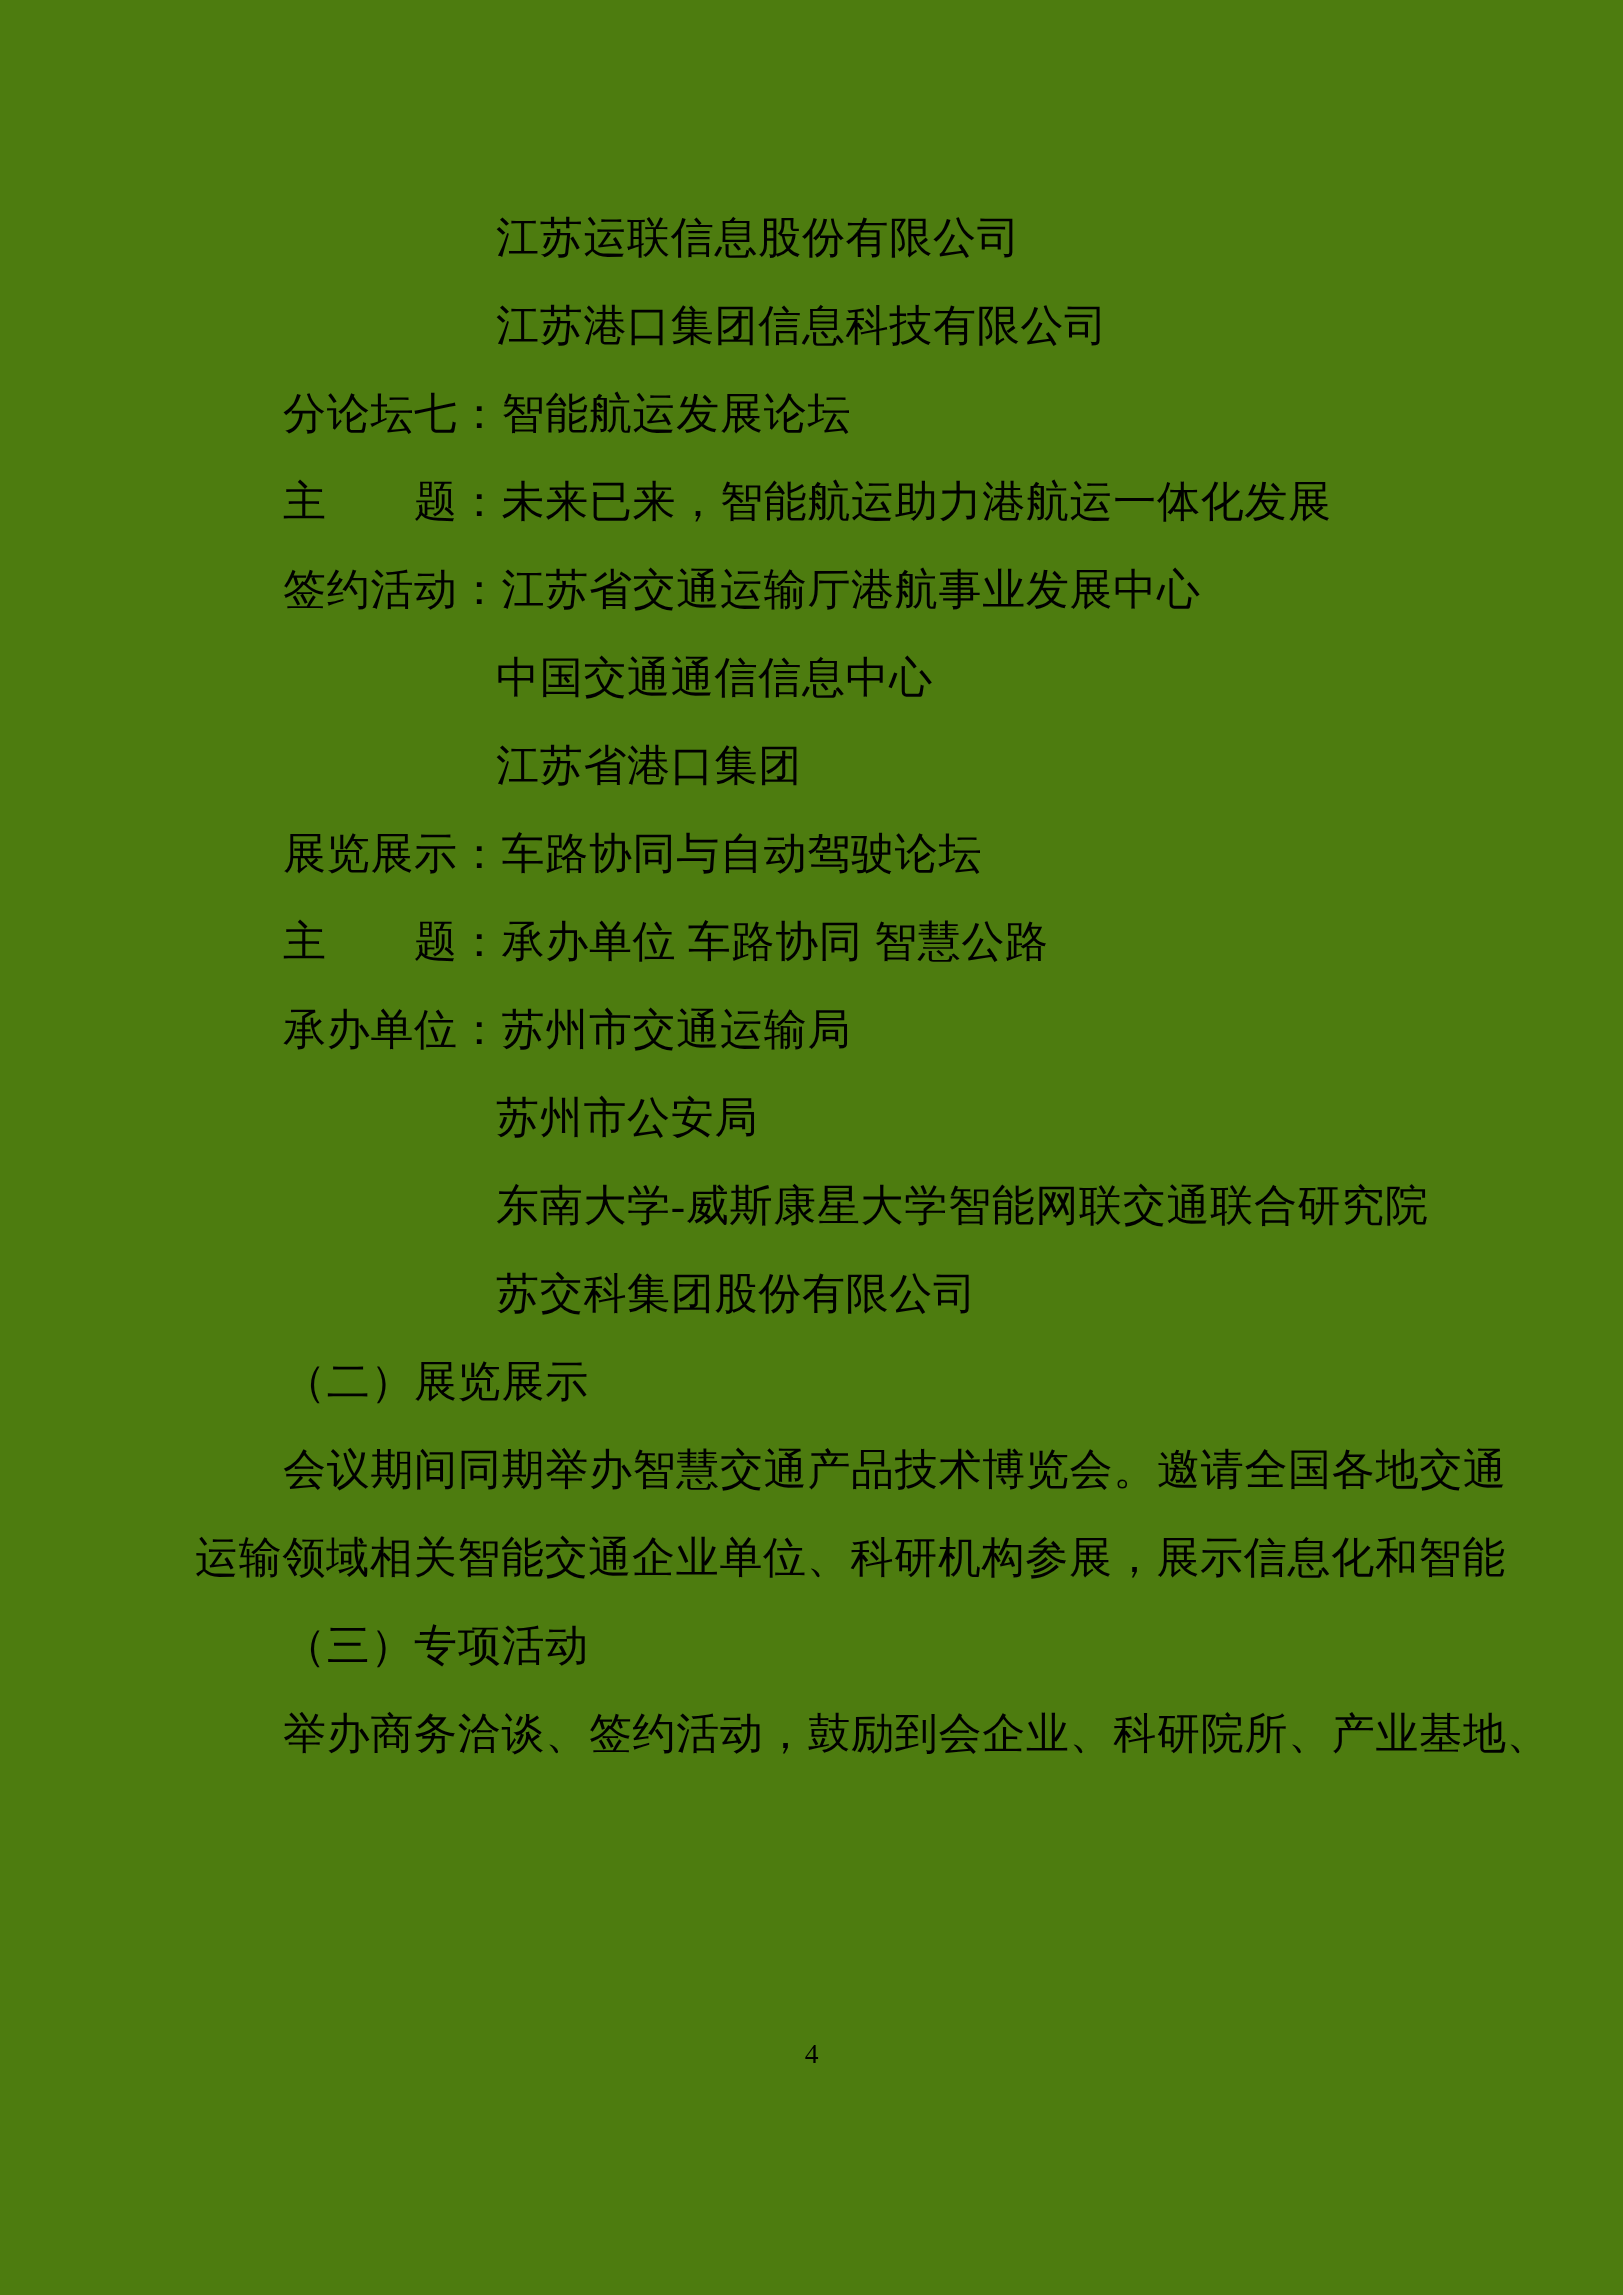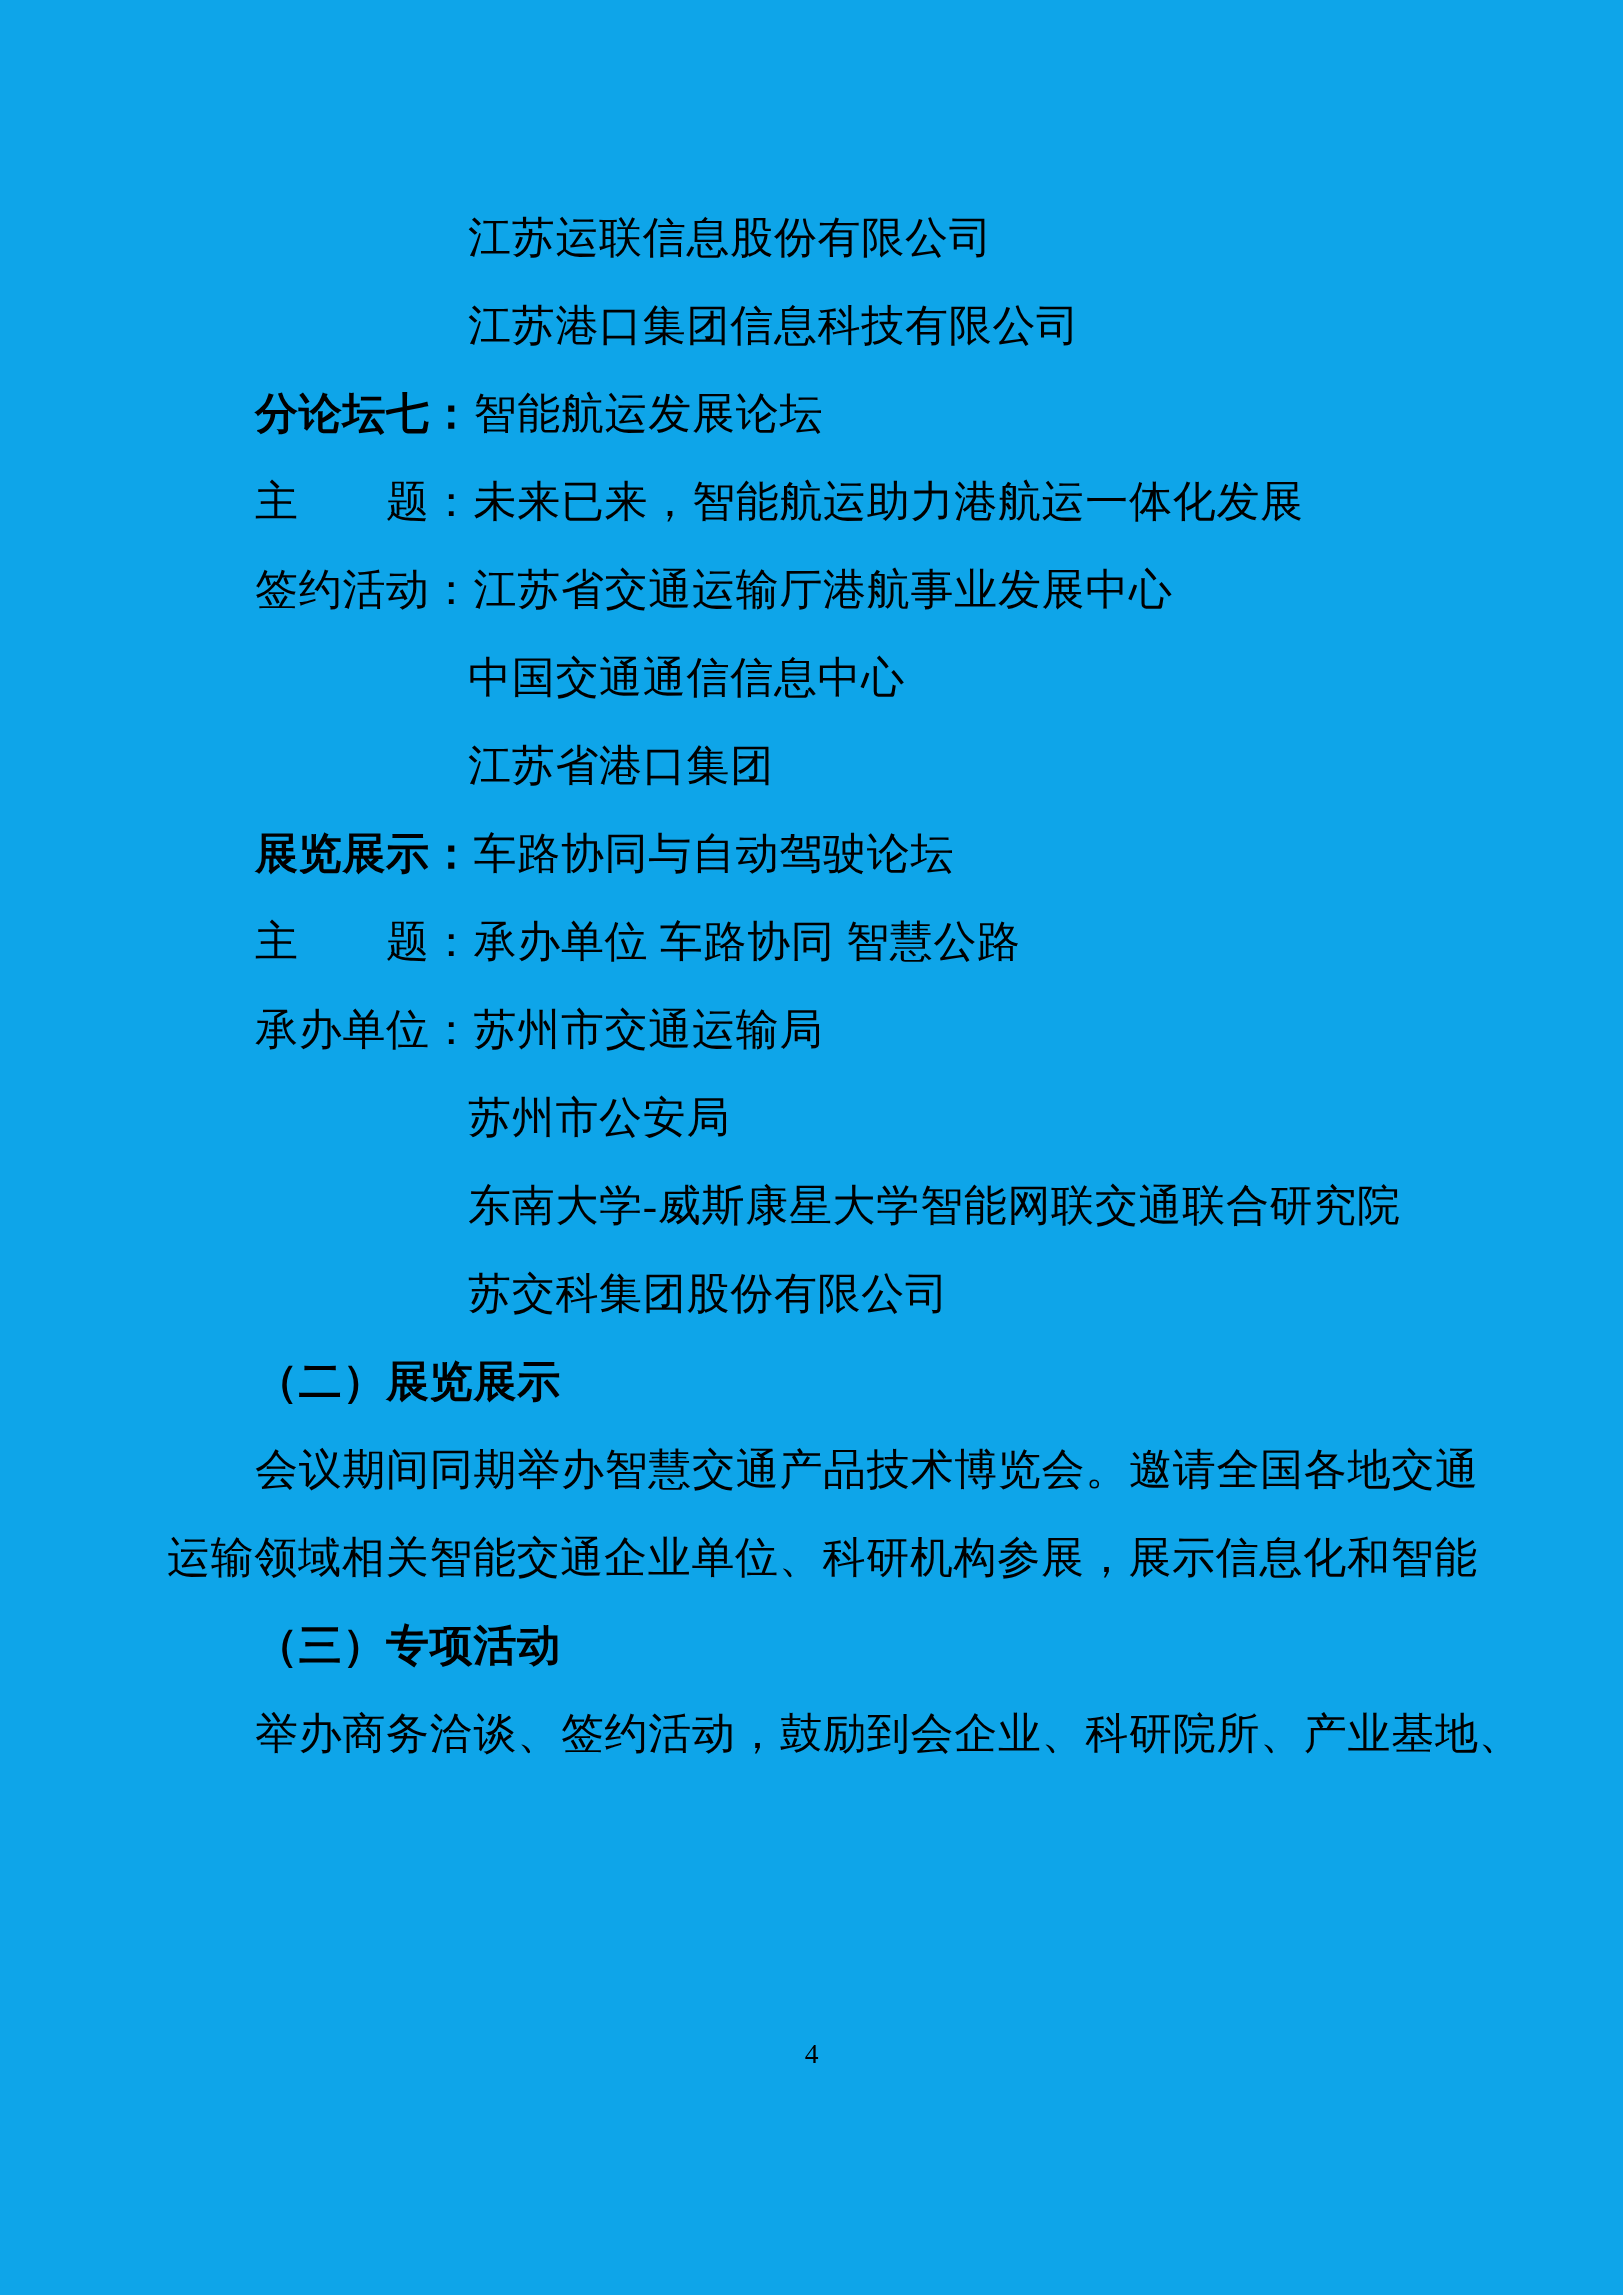--- a/index.html
+++ b/index.html
@@ -1,41 +1,41 @@
 <!DOCTYPE html>
 <html style="font-size:10.5px"><head>
 <meta charset="utf-8">
 <style>
   html, body { margin: 0; padding: 0; background: #ffffff; }
   .page {
     position: relative;
     width: 1623px;
     height: 2295px;
-    background: #0ea5e9;
+    background: #4d7c0f;
     color: #000000;
     font-family: "Liberation Serif", "DejaVu Serif", serif;
     overflow: hidden;
   }
   .content {
     position: absolute;
     top: 194px;
     left: 167px;
     right: 167px;
   }
   .line {
     font-size: 43px;
     line-height: 88px;
     height: 88px;
     white-space: pre;
     letter-spacing: 0.7px;
   }
   .ind-0 { text-indent: 0; }
   .ind-1 { text-indent: 88px; }
   .ind-2 { text-indent: 301px; }
-  .run-bold { font-weight: bold; }
+  .run-bold { font-weight: normal; margin-left: 28px; }
   .page-number {
     position: absolute;
     top: 2037px;
     left: 0;
     width: 100%;
     text-align: center;
     font-size: 27.5px;
     line-height: 33px;
   }
 </style>

